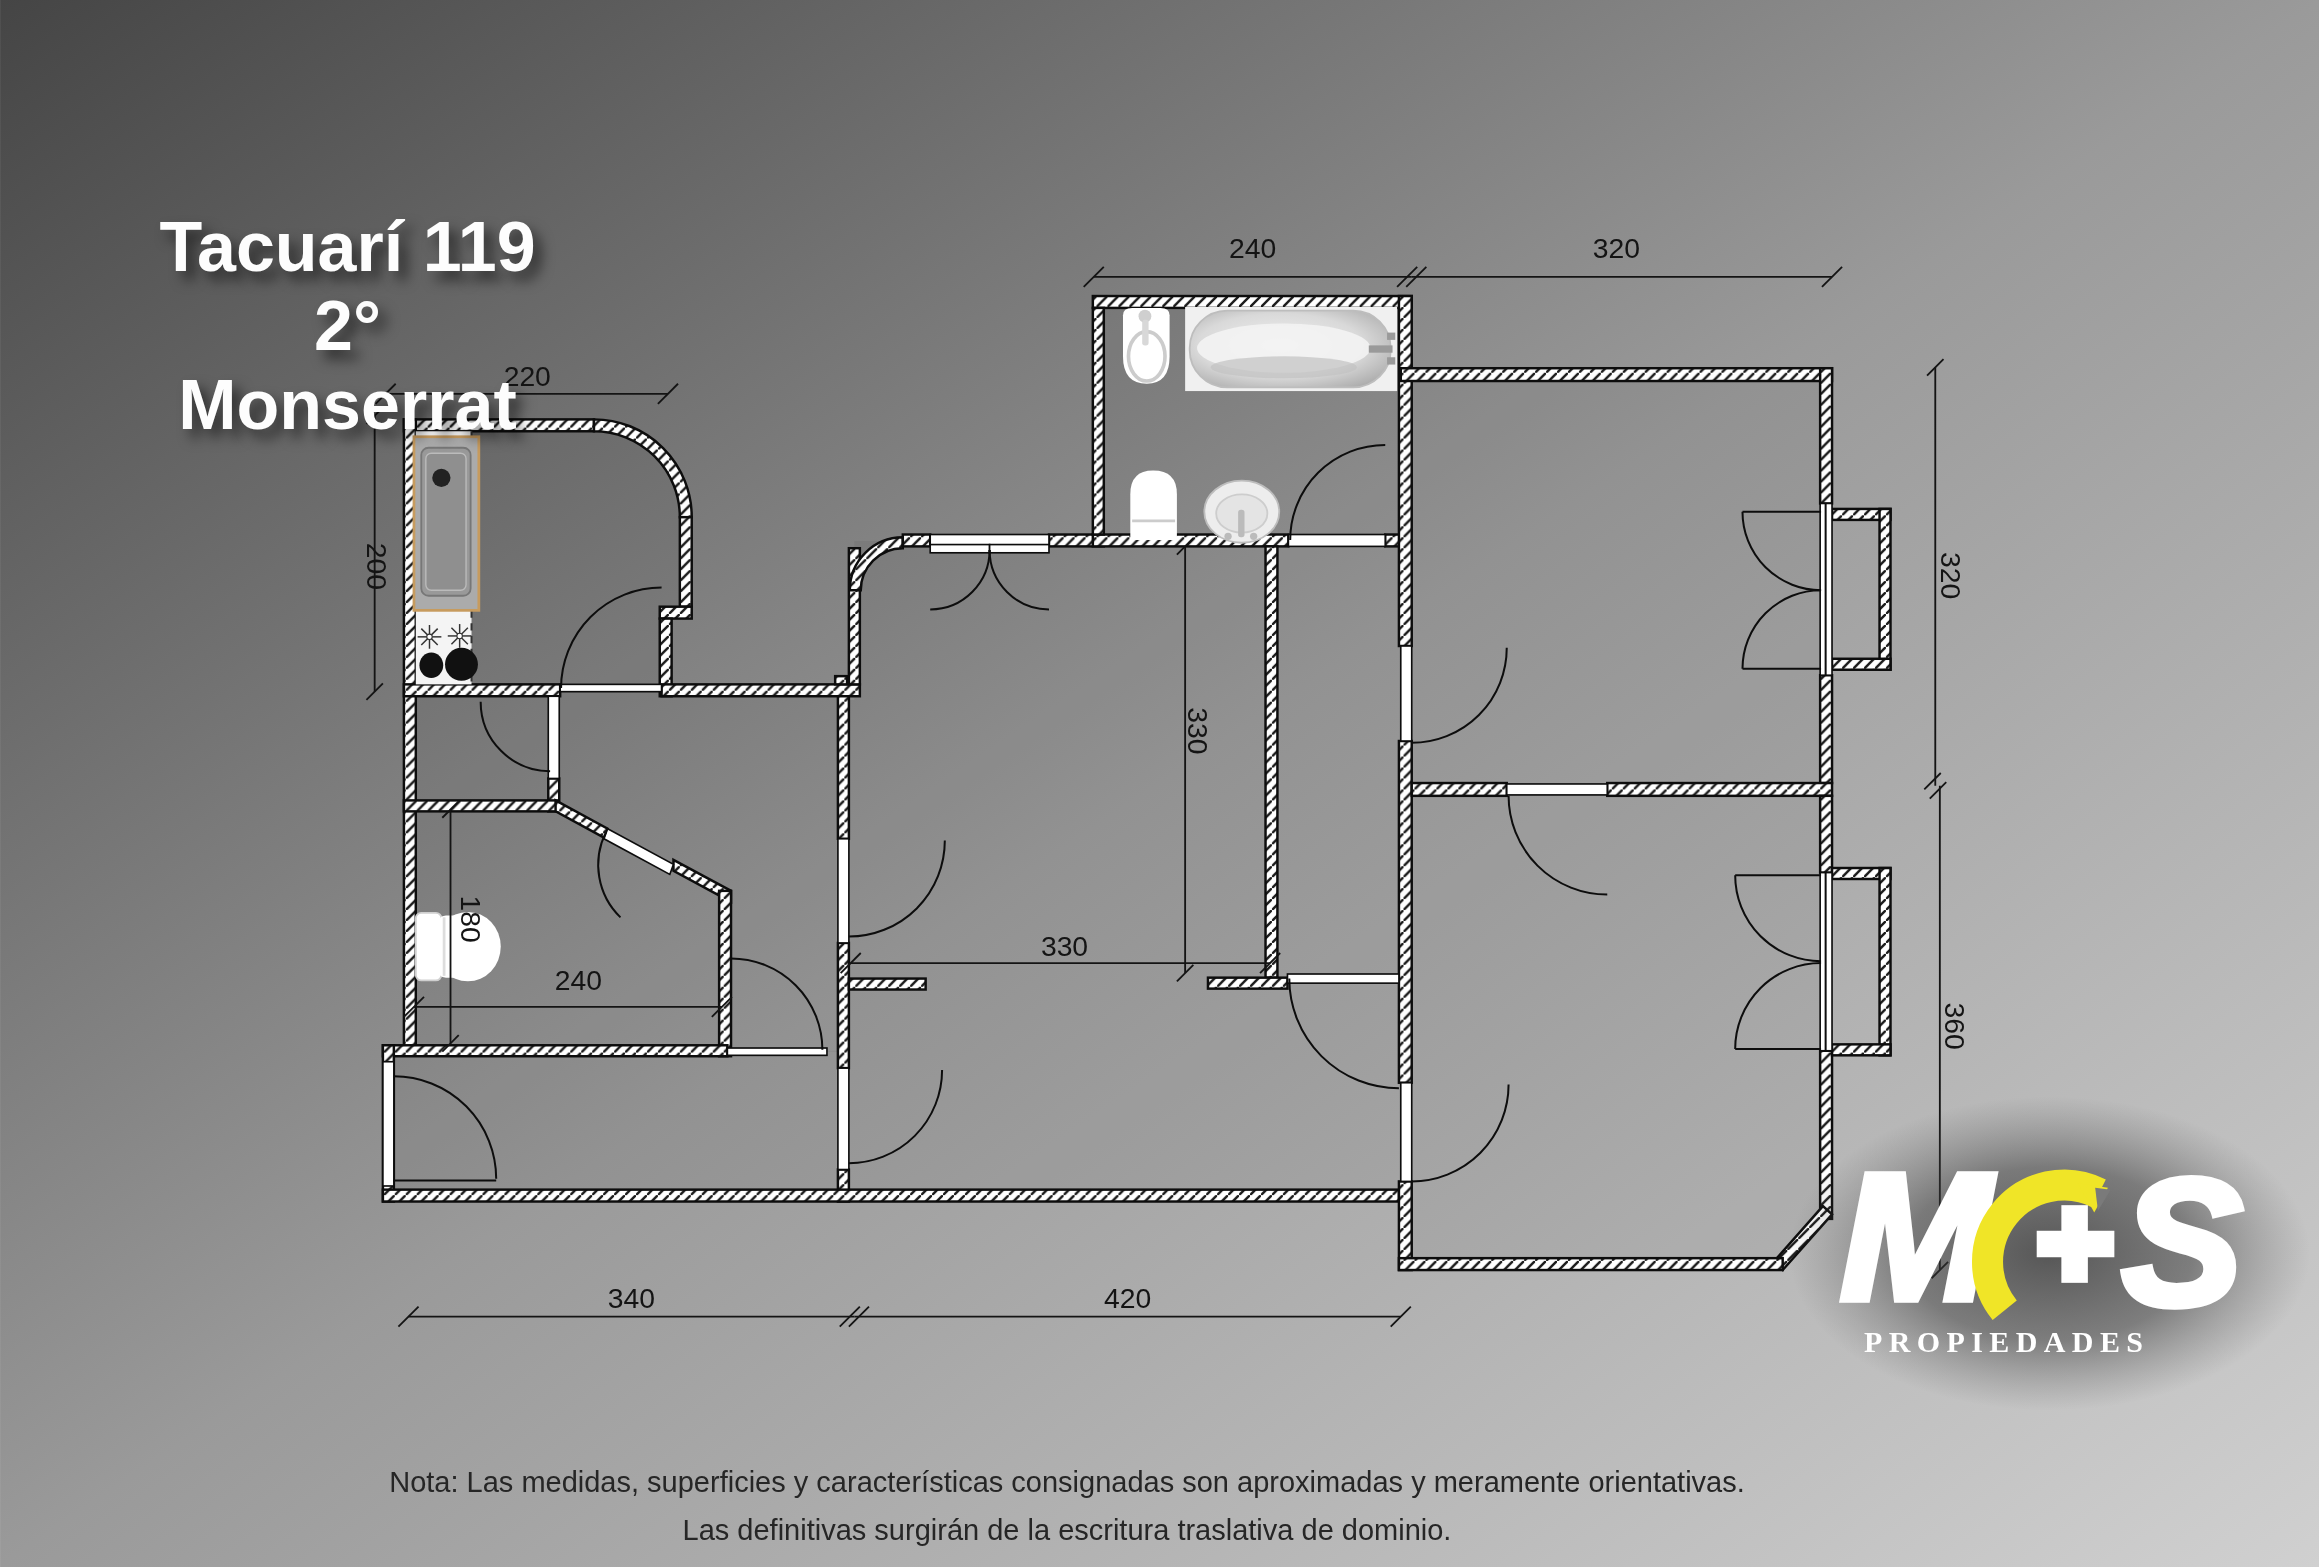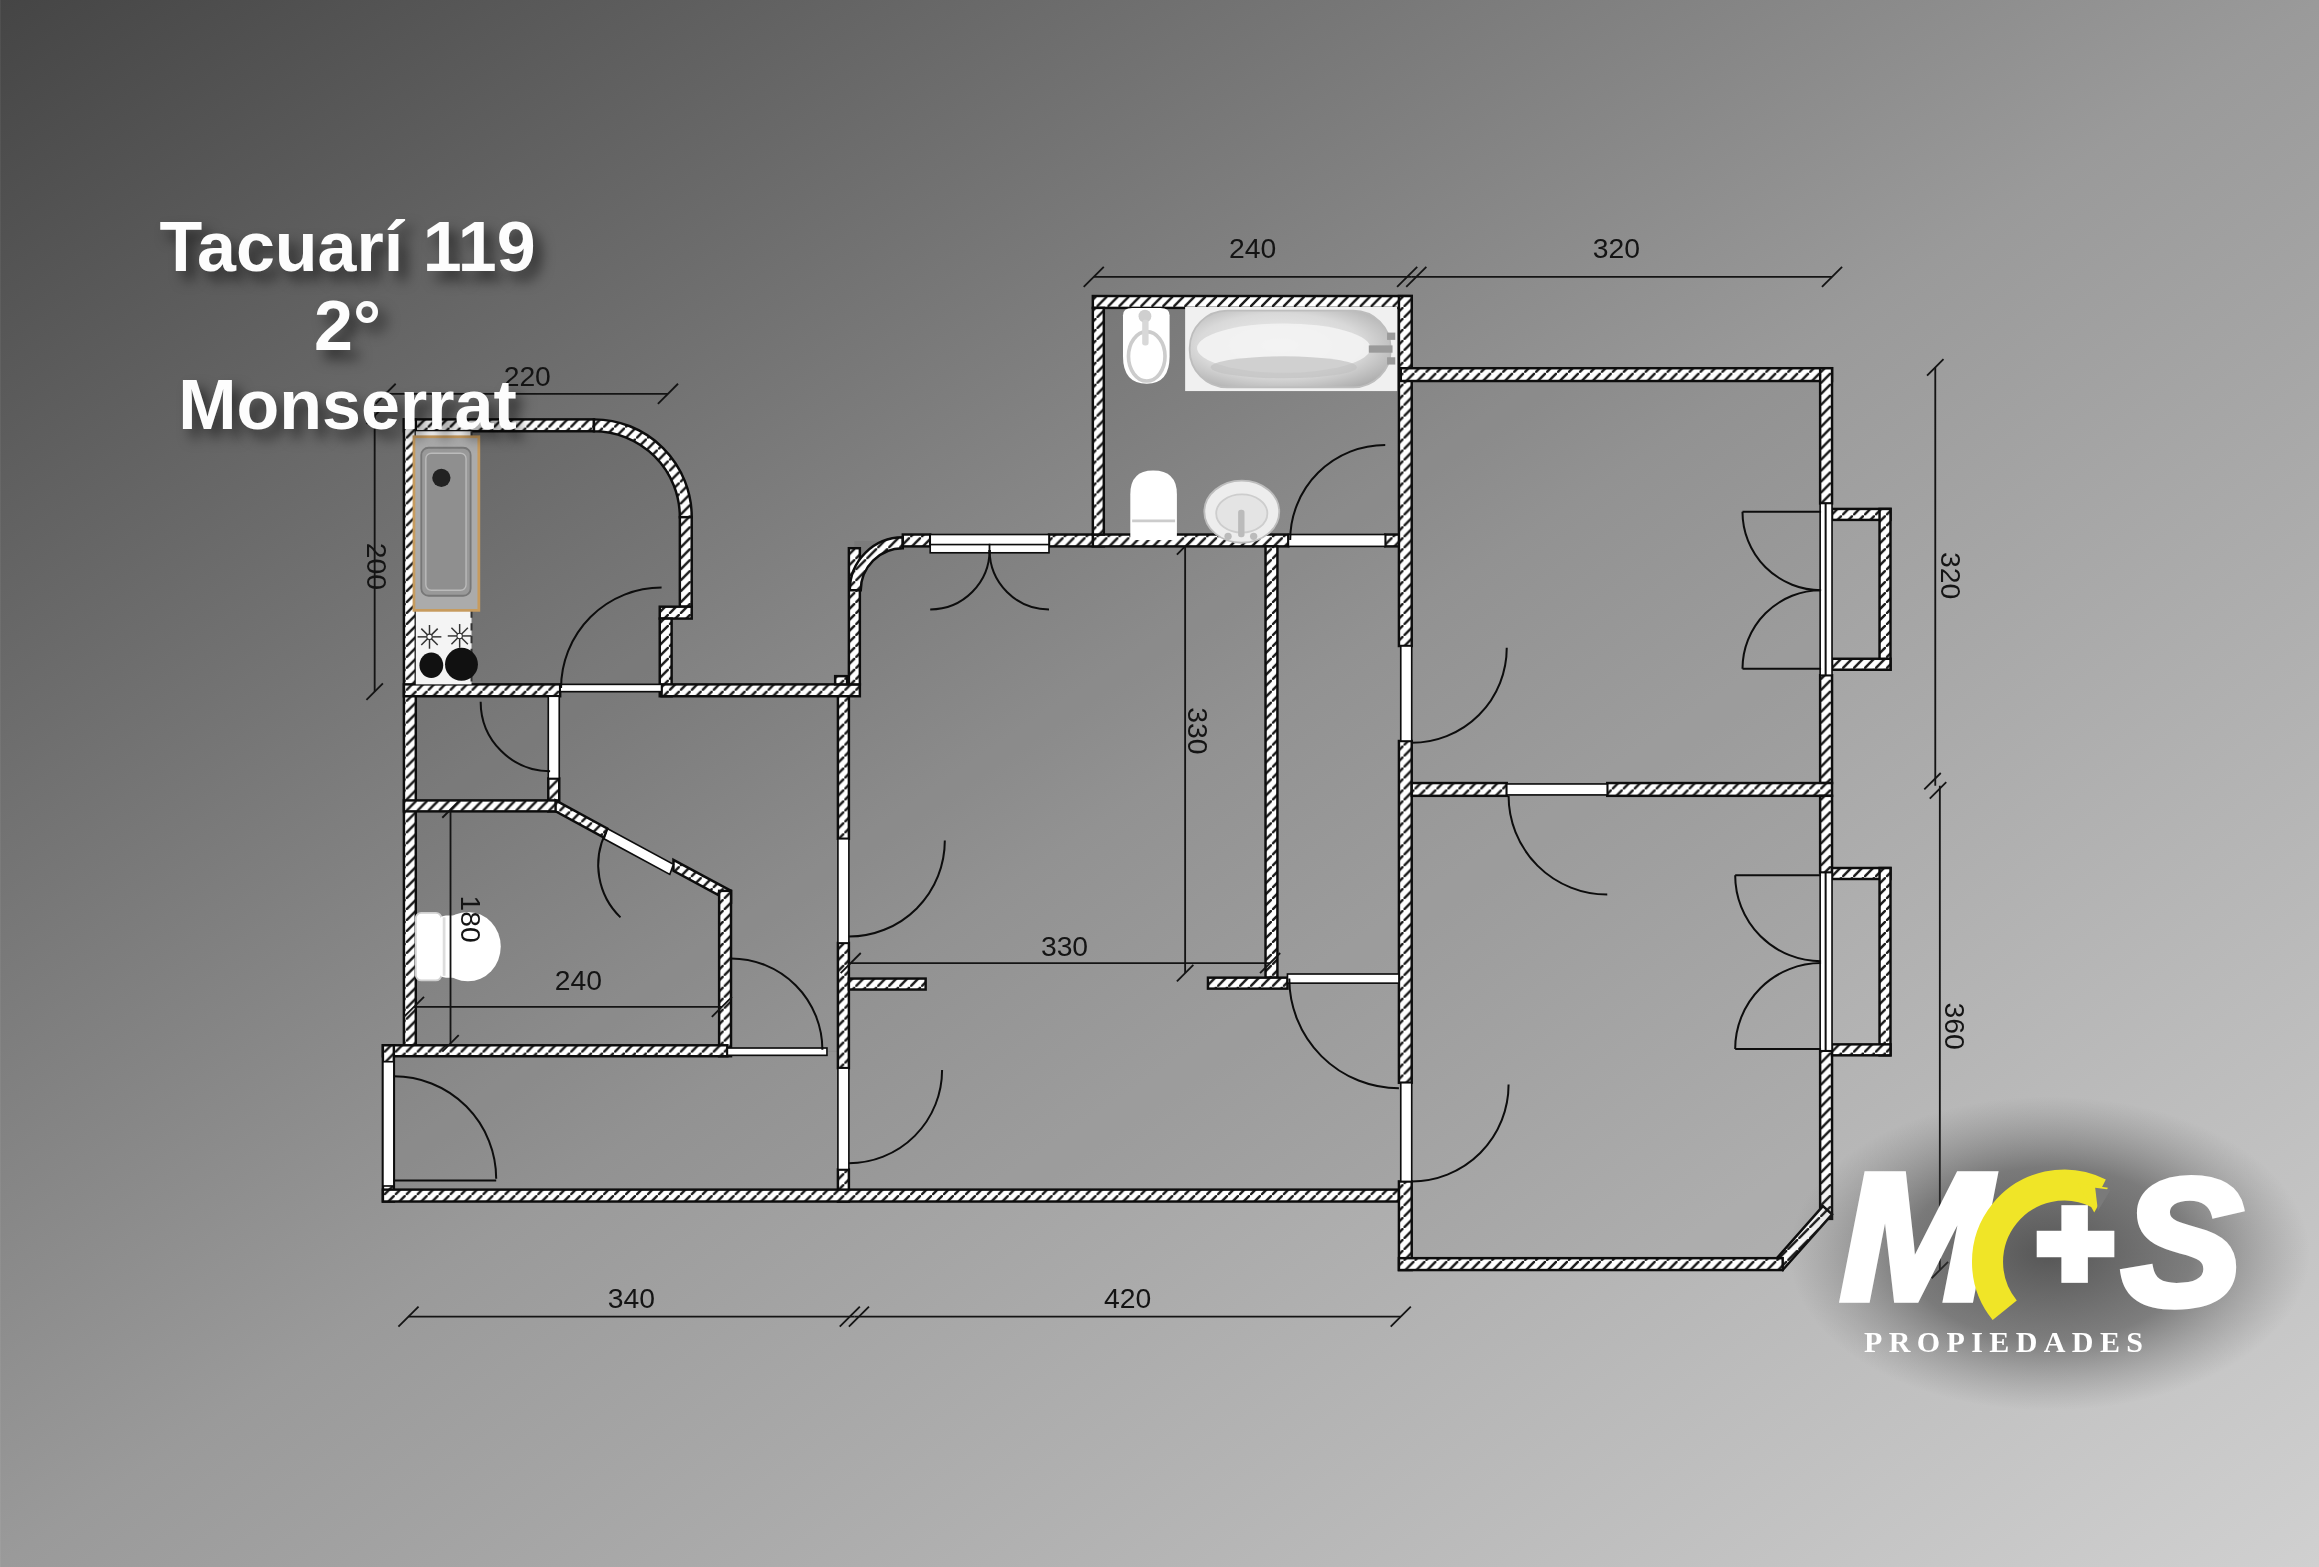--- a/index.html
+++ b/index.html
@@ -348,14 +348,15 @@
 <rect x="2256" y="1319" width="29" height="85" fill="#fff"></rect>
 <rect x="2229" y="1347" width="85" height="29" fill="#fff"></rect>
 
 <text x="2322" y="1427" font-family="Liberation Sans" font-weight="bold" font-style="italic" font-size="198" fill="#fff" stroke="#fff" stroke-width="8" textLength="104">S</text>
 </svg>
 
 <div class="title">Tacuarí 119<br>2°<br>Monserrat</div>
 
 <div class="prop">PROPIEDADES</div>
 
+<div class="note">Nota: Las medidas, superficies y características consignadas son aproximadas y meramente orientativas.<br>Las definitivas surgirán de la escritura traslativa de dominio.</div>
 </div>
 
 
 </body></html>

